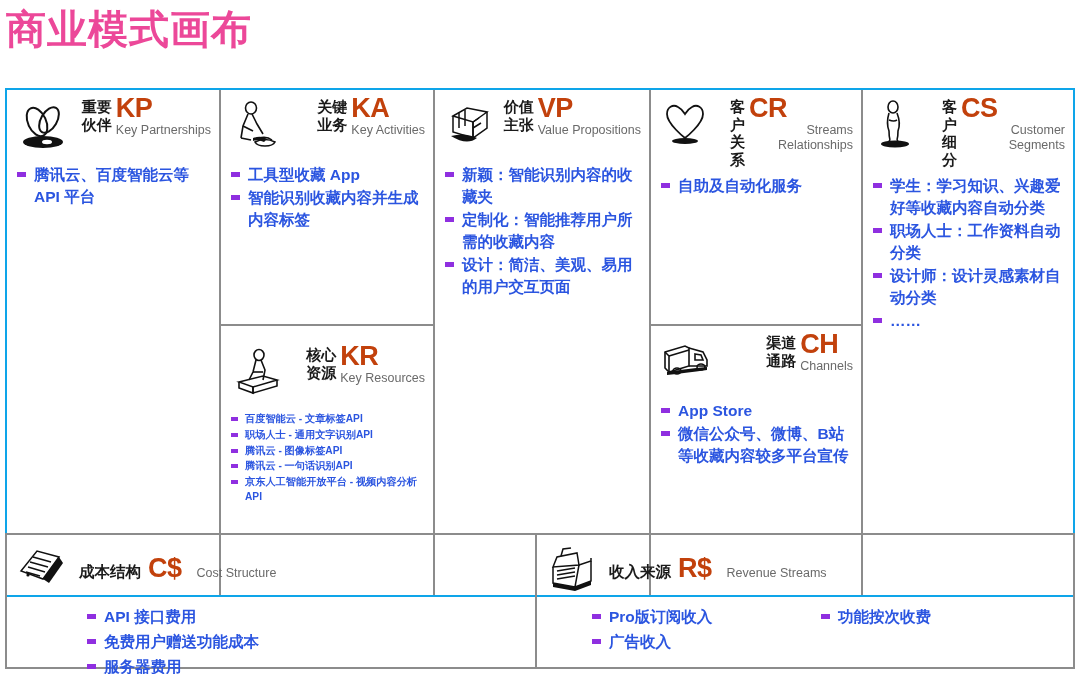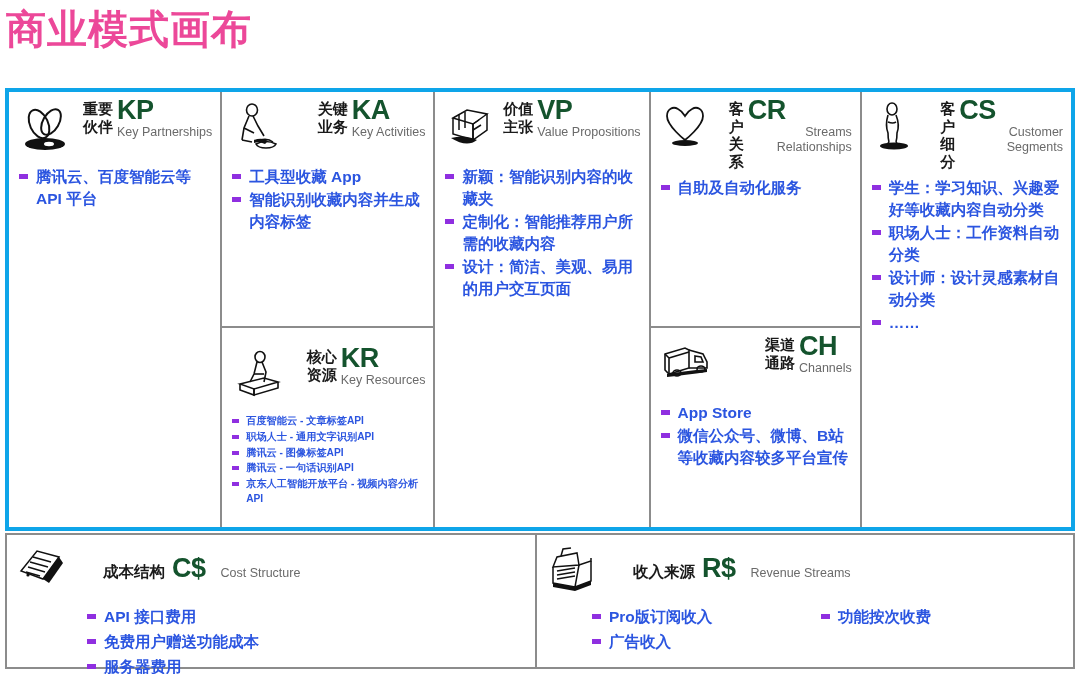--- a/index.html
+++ b/index.html
@@ -15,22 +15,22 @@
   .page-title{
     position:absolute;left:6px;top:4px;
     font-size:40px;font-weight:bold;color:#ec4899;
     letter-spacing:1px;line-height:1.25;
     white-space:nowrap;
   }
 
   
   .bmc-grid{
     position:absolute;left:5px;top:88px;
-    width:1070px;height:443px;
-    border:4px solid #0ea5e9;
+    width:1070px;height:509px;
+    border:2px solid #0ea5e9;
     box-sizing:border-box;
     display:flex;
   }
   .col{
     box-sizing:border-box;
     display:flex;flex-direction:column;
     border-right:2px solid #8c8c8c;
     background:#fff;
   }
   .col:last-child{border-right:none;}
@@ -85,34 +85,34 @@
     flex:1 1 auto;text-align:right;
   }
   .cn-name{
     font-size:15px;font-weight:bold;color:#1a1a1a;
     line-height:1.18;text-align:right;
     white-space:pre-line;
     padding-top:2px;
   }
   .abbr-wrap{margin-left:4px;text-align:left;max-width:104px;}
   .abbr{
-    font-size:27px;font-weight:bold;color:#14532d;
+    font-size:27px;font-weight:bold;color:#c2410c;
     line-height:0.95;letter-spacing:-0.5px;
     display:block;
   }
   .en-name{
     font-size:12.5px;color:#6a6a6a;line-height:1.25;
     display:block;margin-top:1px;
     text-align:right;
   }
 
   
   .cell-head-h{
     display:flex;align-items:center;
-    gap:26px;min-height:52px;
+    gap:2px;min-height:52px;
   }
   .cell-head-h .cell-icon{width:62px;flex:0 0 62px;height:54px;align-items:center;}
   .cell-head-h .cn-name{font-size:15.5px;padding-top:0;}
   .cell-head-h .abbr{font-size:27px;display:inline;}
   .cell-head-h .en-name{
     font-size:12.5px;color:#6a6a6a;display:inline;
     margin-left:8px;text-align:left;
   }
   .head-inline{display:flex;align-items:baseline;gap:7px;}
 

